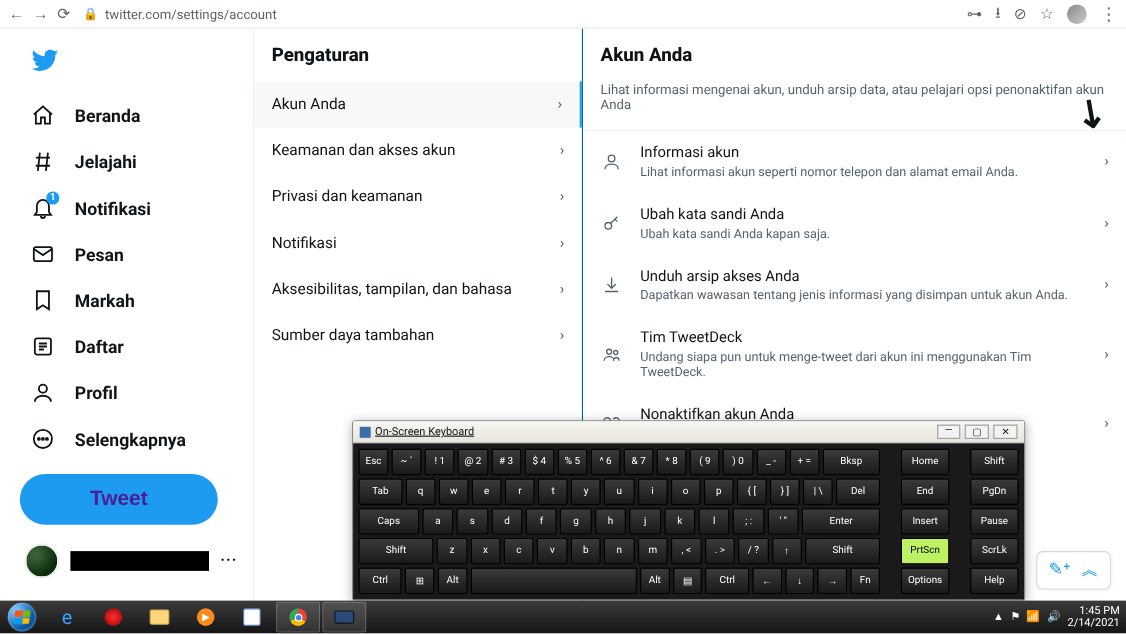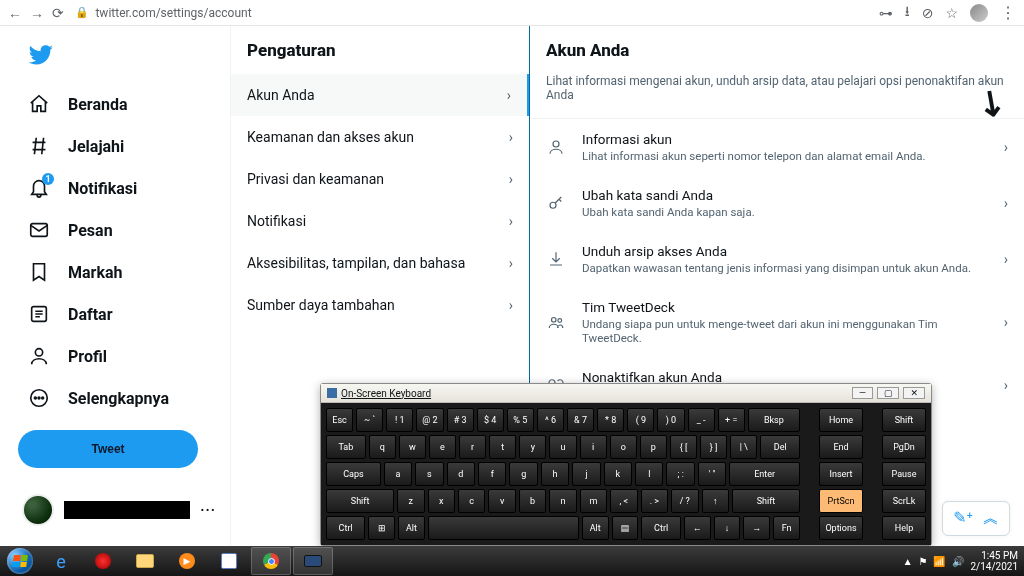--- a/index.html
+++ b/index.html
@@ -13,21 +13,21 @@
   .avatar-mini { width: 18px; height: 18px; border-radius: 50%; background: linear-gradient(135deg,#888,#ccc); }
   .dots { font-size: 16px; }
   .app { display: flex; height: calc(576px - 26px - 30px); }
   .sidebar { width: 230px; padding: 10px 10px 10px 18px; display: flex; flex-direction: column; }
   .logo { color: #1d9bf0; font-size: 26px; padding: 6px 10px; }
   .nav { display: flex; flex-direction: column; gap: 2px; margin-top: 4px; justify-content: space-between; }
   .nav-item { display: flex; align-items: center; gap: 18px; padding: 9px 10px; border-radius: 9999px; cursor: pointer; font-size: 16px; font-weight: 700; }
   .nav-item .icon { width: 22px; height: 22px; display: inline-flex; align-items: center; justify-content: center; color: #0f1419; position: relative; }
   .nav-item svg { width: 22px; height: 22px; stroke: #0f1419; stroke-width: 1.8; fill: none; }
   .badge { position: absolute; top: -4px; right: -4px; background: #1d9bf0; color: #fff; font-size: 9px; border-radius: 50%; width: 12px; height: 12px; display: flex; align-items: center; justify-content: center; font-weight: 700; }
-  .tweet-btn { margin-top: 12px; background: #1d9bf0; color: #0f172a; border: none; font-weight: 700; font-size: 12px; padding: 12px 0; border-radius: 9999px; width: 180px; cursor: pointer; }
+  .tweet-btn { margin-top: 12px; background: #1d9bf0; color: #4c1d95; border: none; font-weight: 700; font-size: 19px; padding: 12px 0; border-radius: 9999px; width: 180px; cursor: pointer; }
   .profile-footer { margin-top: auto; display: flex; align-items: center; gap: 10px; padding: 8px 4px 10px; }
   .profile-avatar { width: 32px; height: 32px; border-radius: 50%; background: radial-gradient(circle at 30% 30%, #3a5f3a 10%, #0a2a0a 70%); border: 2px solid #eee; }
   .profile-name { flex: 1; height: 18px; background: #000; }
   .more-dots { font-weight: 700; letter-spacing: 1px; }
 
   .settings-col { width: 300px; border-left: 1px solid #eff3f4; border-right: 1px solid #0369a1; }
   .settings-col h2 { font-size: 17px; font-weight: 800; padding: 14px 16px; }
   .settings-item { padding: 13px 16px; display: flex; align-items: center; justify-content: space-between; cursor: pointer; font-size: 14px; }
   .settings-item.active { background: #f7f9f9; border-right: 2px solid #1d9bf0; }
   .chev { color: #536471; font-size: 14px; }
@@ -55,21 +55,21 @@
   .osk-ctrls span { border: 1px solid #999; padding: 0 6px; font-size: 9px; background: #f3f3f3; }
   .osk-keys { background: #1a1a1a; padding: 5px; display: flex; flex-direction: column; gap: 3px; }
   .osk-row { display: flex; gap: 3px; }
   .key { background: linear-gradient(#3a3a3a,#1a1a1a); color: #fff; font-size: 9px; display: flex; align-items: center; justify-content: center; border-radius: 2px; border: 1px solid #000; height: 24px; cursor: pointer; }
   .key.main { flex: 1; min-width: 26px; }
   .key.wide { flex: 1.5; }
   .key.xwide { flex: 2; }
   .key.xxwide { flex: 2.6; }
   .key.space { flex: 6; }
   .key.side { width: 44px; margin-left: 16px; }
-  .key.white { background: #fdba74; color: #000; }
+  .key.white { background: #bef264; color: #000; }
   .osk-row-wrap { display: flex; gap: 3px; }
 
   
   .taskbar { position: absolute; left: 0; right: 0; bottom: 0; height: 30px; background: linear-gradient(#3b3b3b,#151515); display: flex; align-items: center; }
   .start { width: 40px; height: 30px; display: flex; align-items: center; justify-content: center; }
   .start-orb { width: 26px; height: 26px; border-radius: 50%; background: radial-gradient(circle at 30% 30%, #7fc9ff 5%, #0a5aa8 60%, #023466); box-shadow: inset 0 0 3px rgba(255,255,255,0.6); display: flex; align-items: center; justify-content: center; }
   .start-flag { width: 14px; height: 12px; display: grid; grid-template-columns: 1fr 1fr; grid-template-rows: 1fr 1fr; gap: 1px; transform: skewX(-8deg); }
   .start-flag span:nth-child(1){background:#f65314}
   .start-flag span:nth-child(2){background:#7cbb00}
   .start-flag span:nth-child(3){background:#00a1f1}

